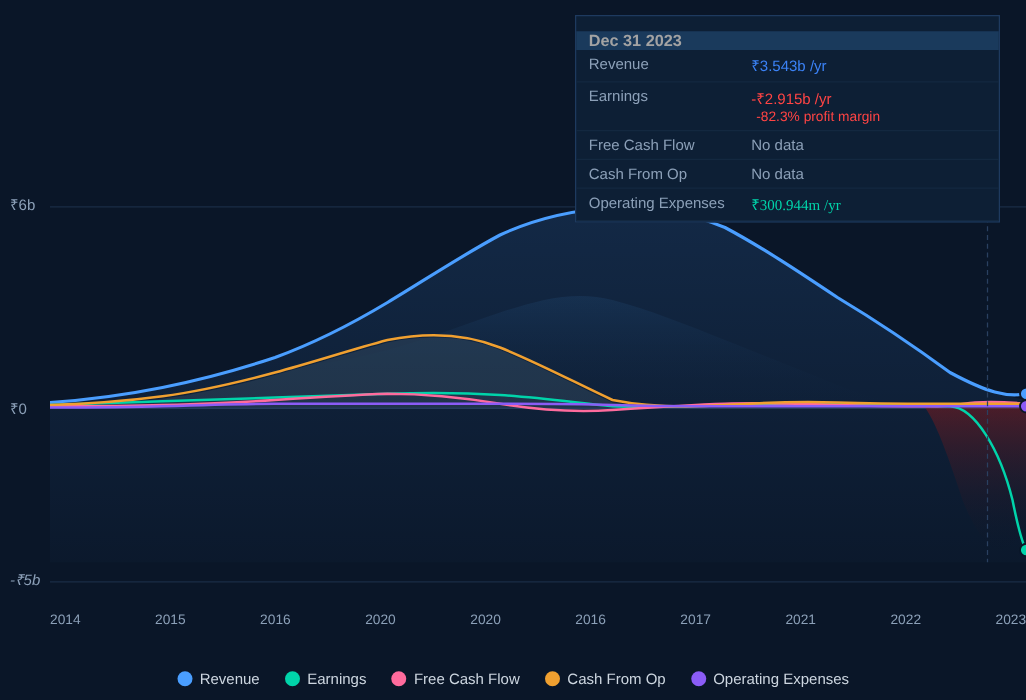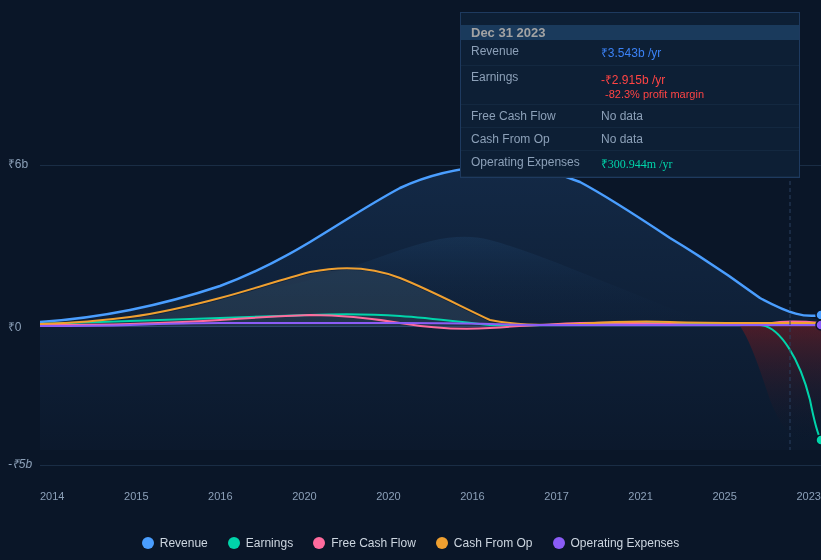--- a/index.html
+++ b/index.html
@@ -247,21 +247,21 @@
 
   <div class="x-labels">
     <span class="x-label">2014</span>
     <span class="x-label">2015</span>
     <span class="x-label">2016</span>
     <span class="x-label">2020</span>
     <span class="x-label">2020</span>
     <span class="x-label">2016</span>
     <span class="x-label">2017</span>
     <span class="x-label">2021</span>
-    <span class="x-label">2025</span>
+    <span class="x-label">2022</span>
     <span class="x-label">2023</span>
   </div>
 
   <div class="legend">
     <div class="legend-item">
       <div class="legend-dot" style="background:#4a9eff;"></div>
       <span class="legend-label">Revenue</span>
     </div>
     <div class="legend-item">
       <div class="legend-dot" style="background:#00d4aa;"></div>

